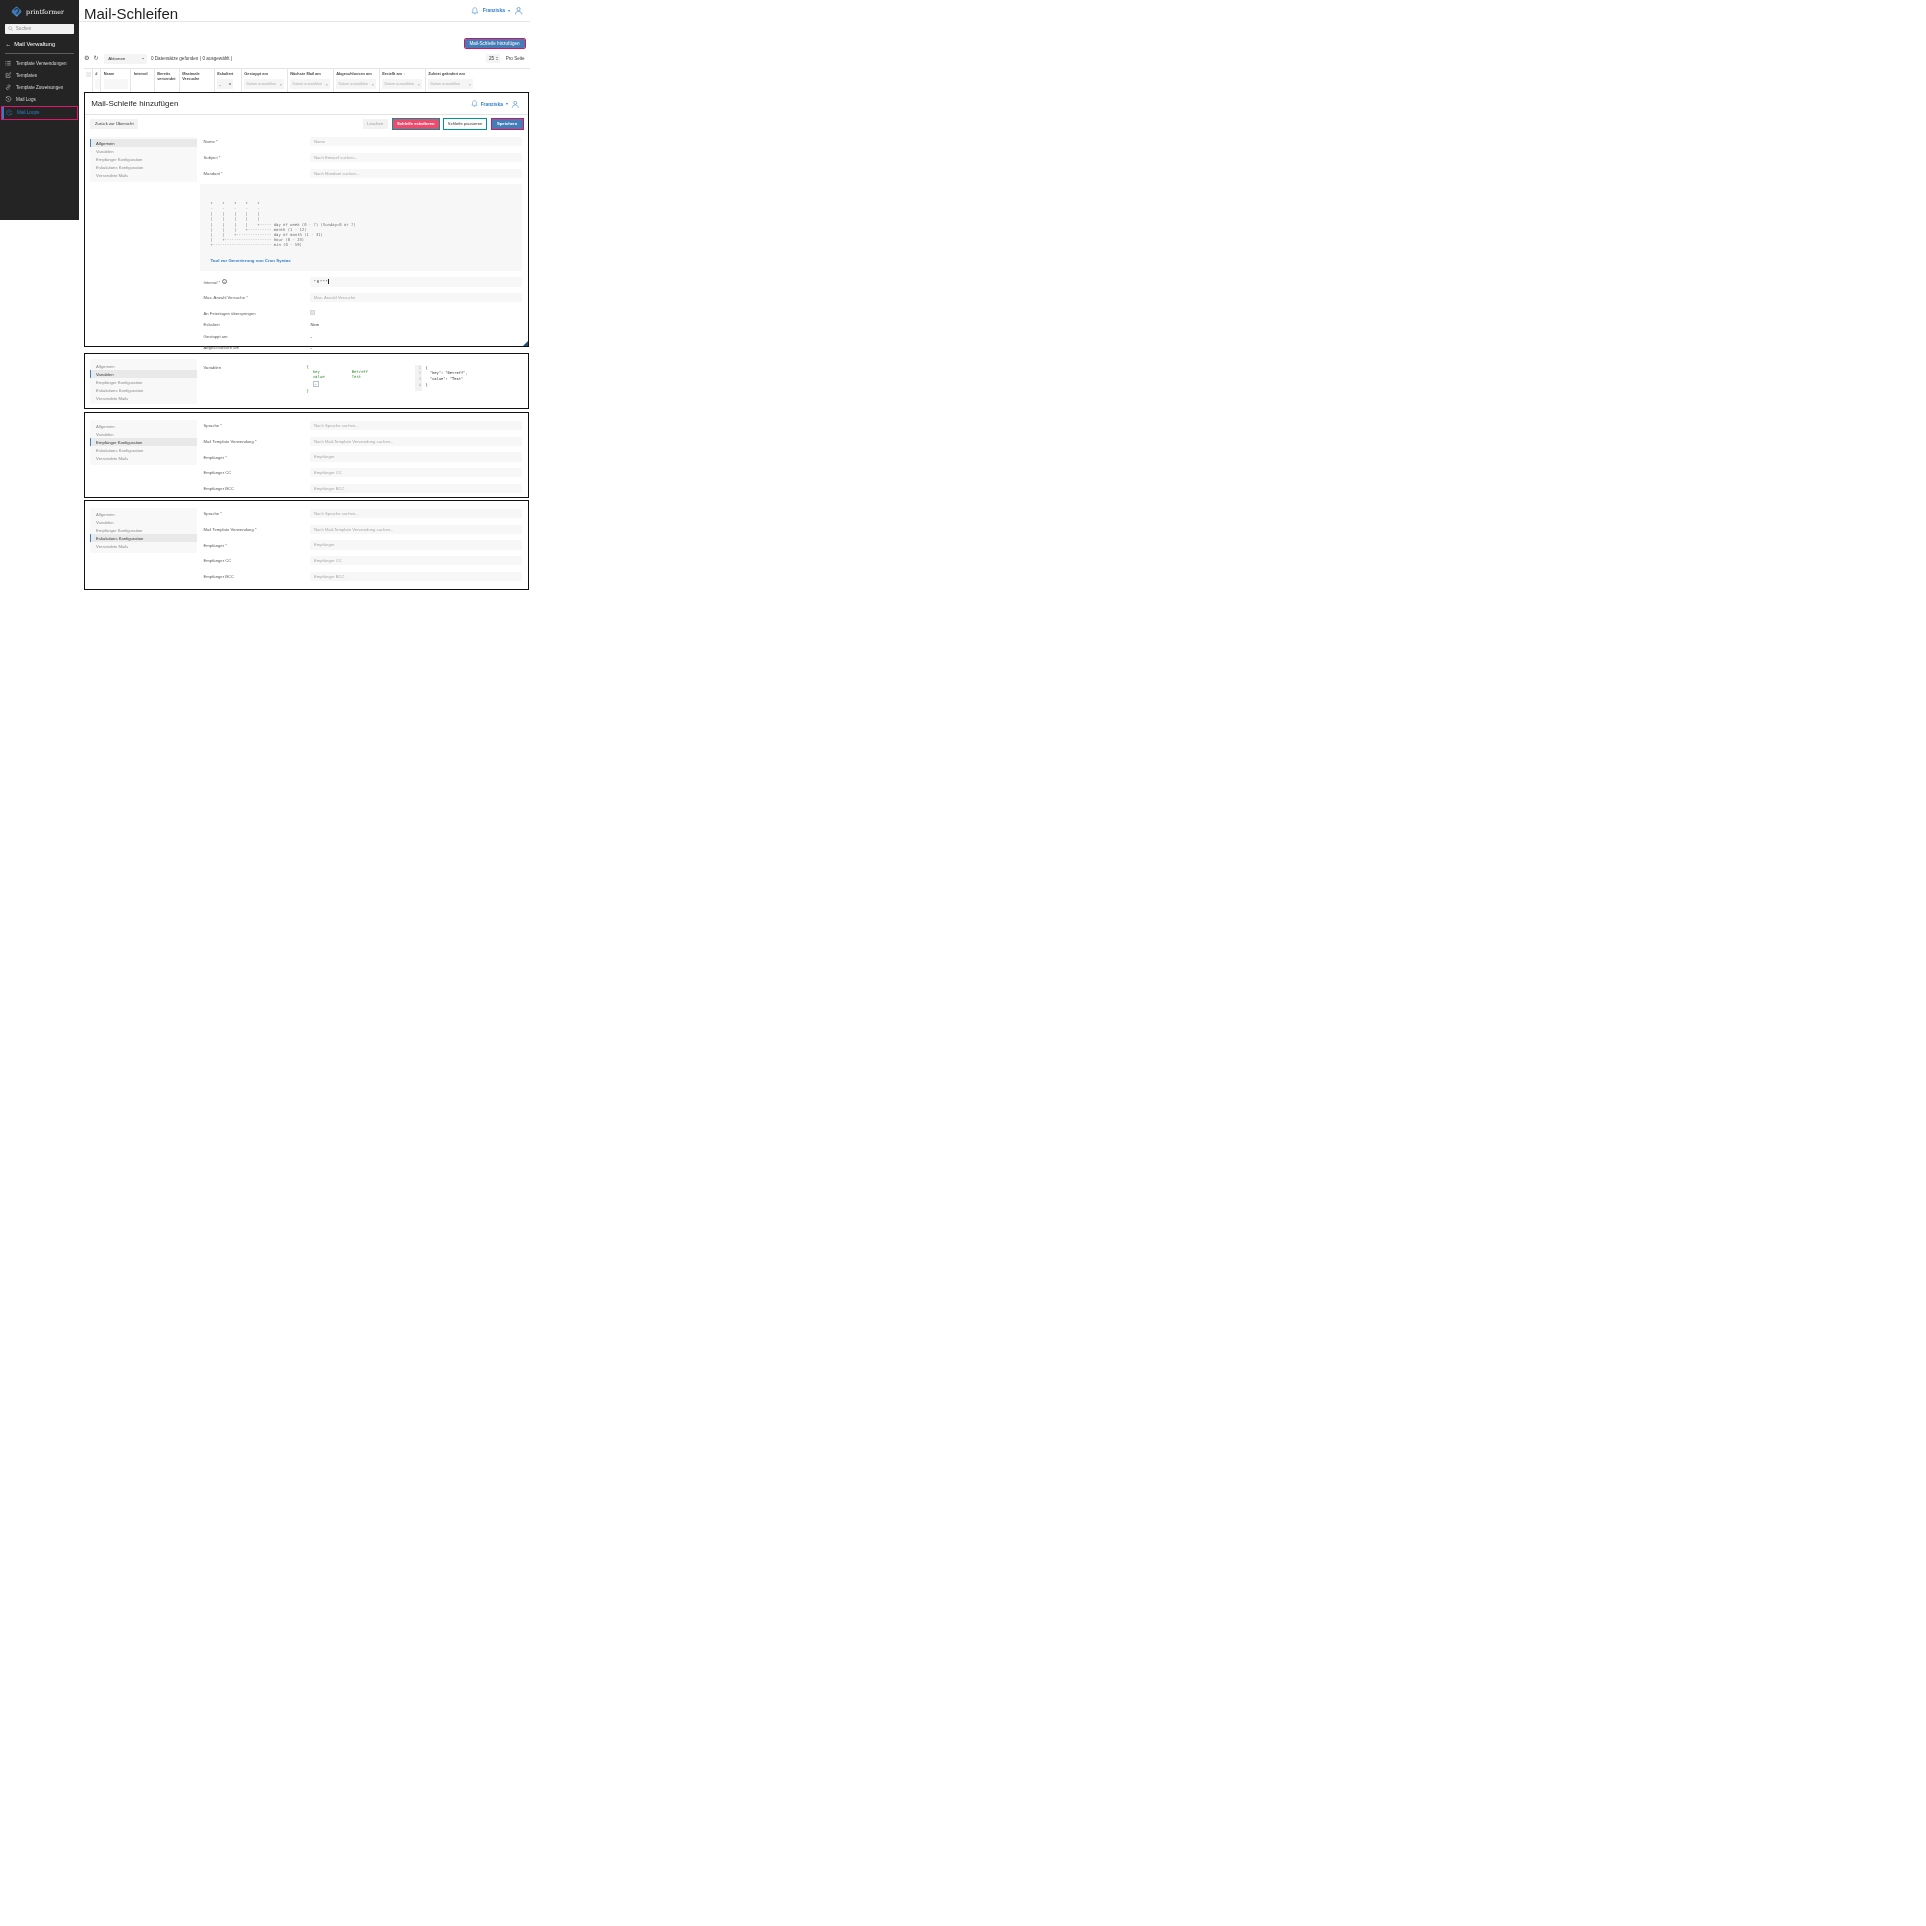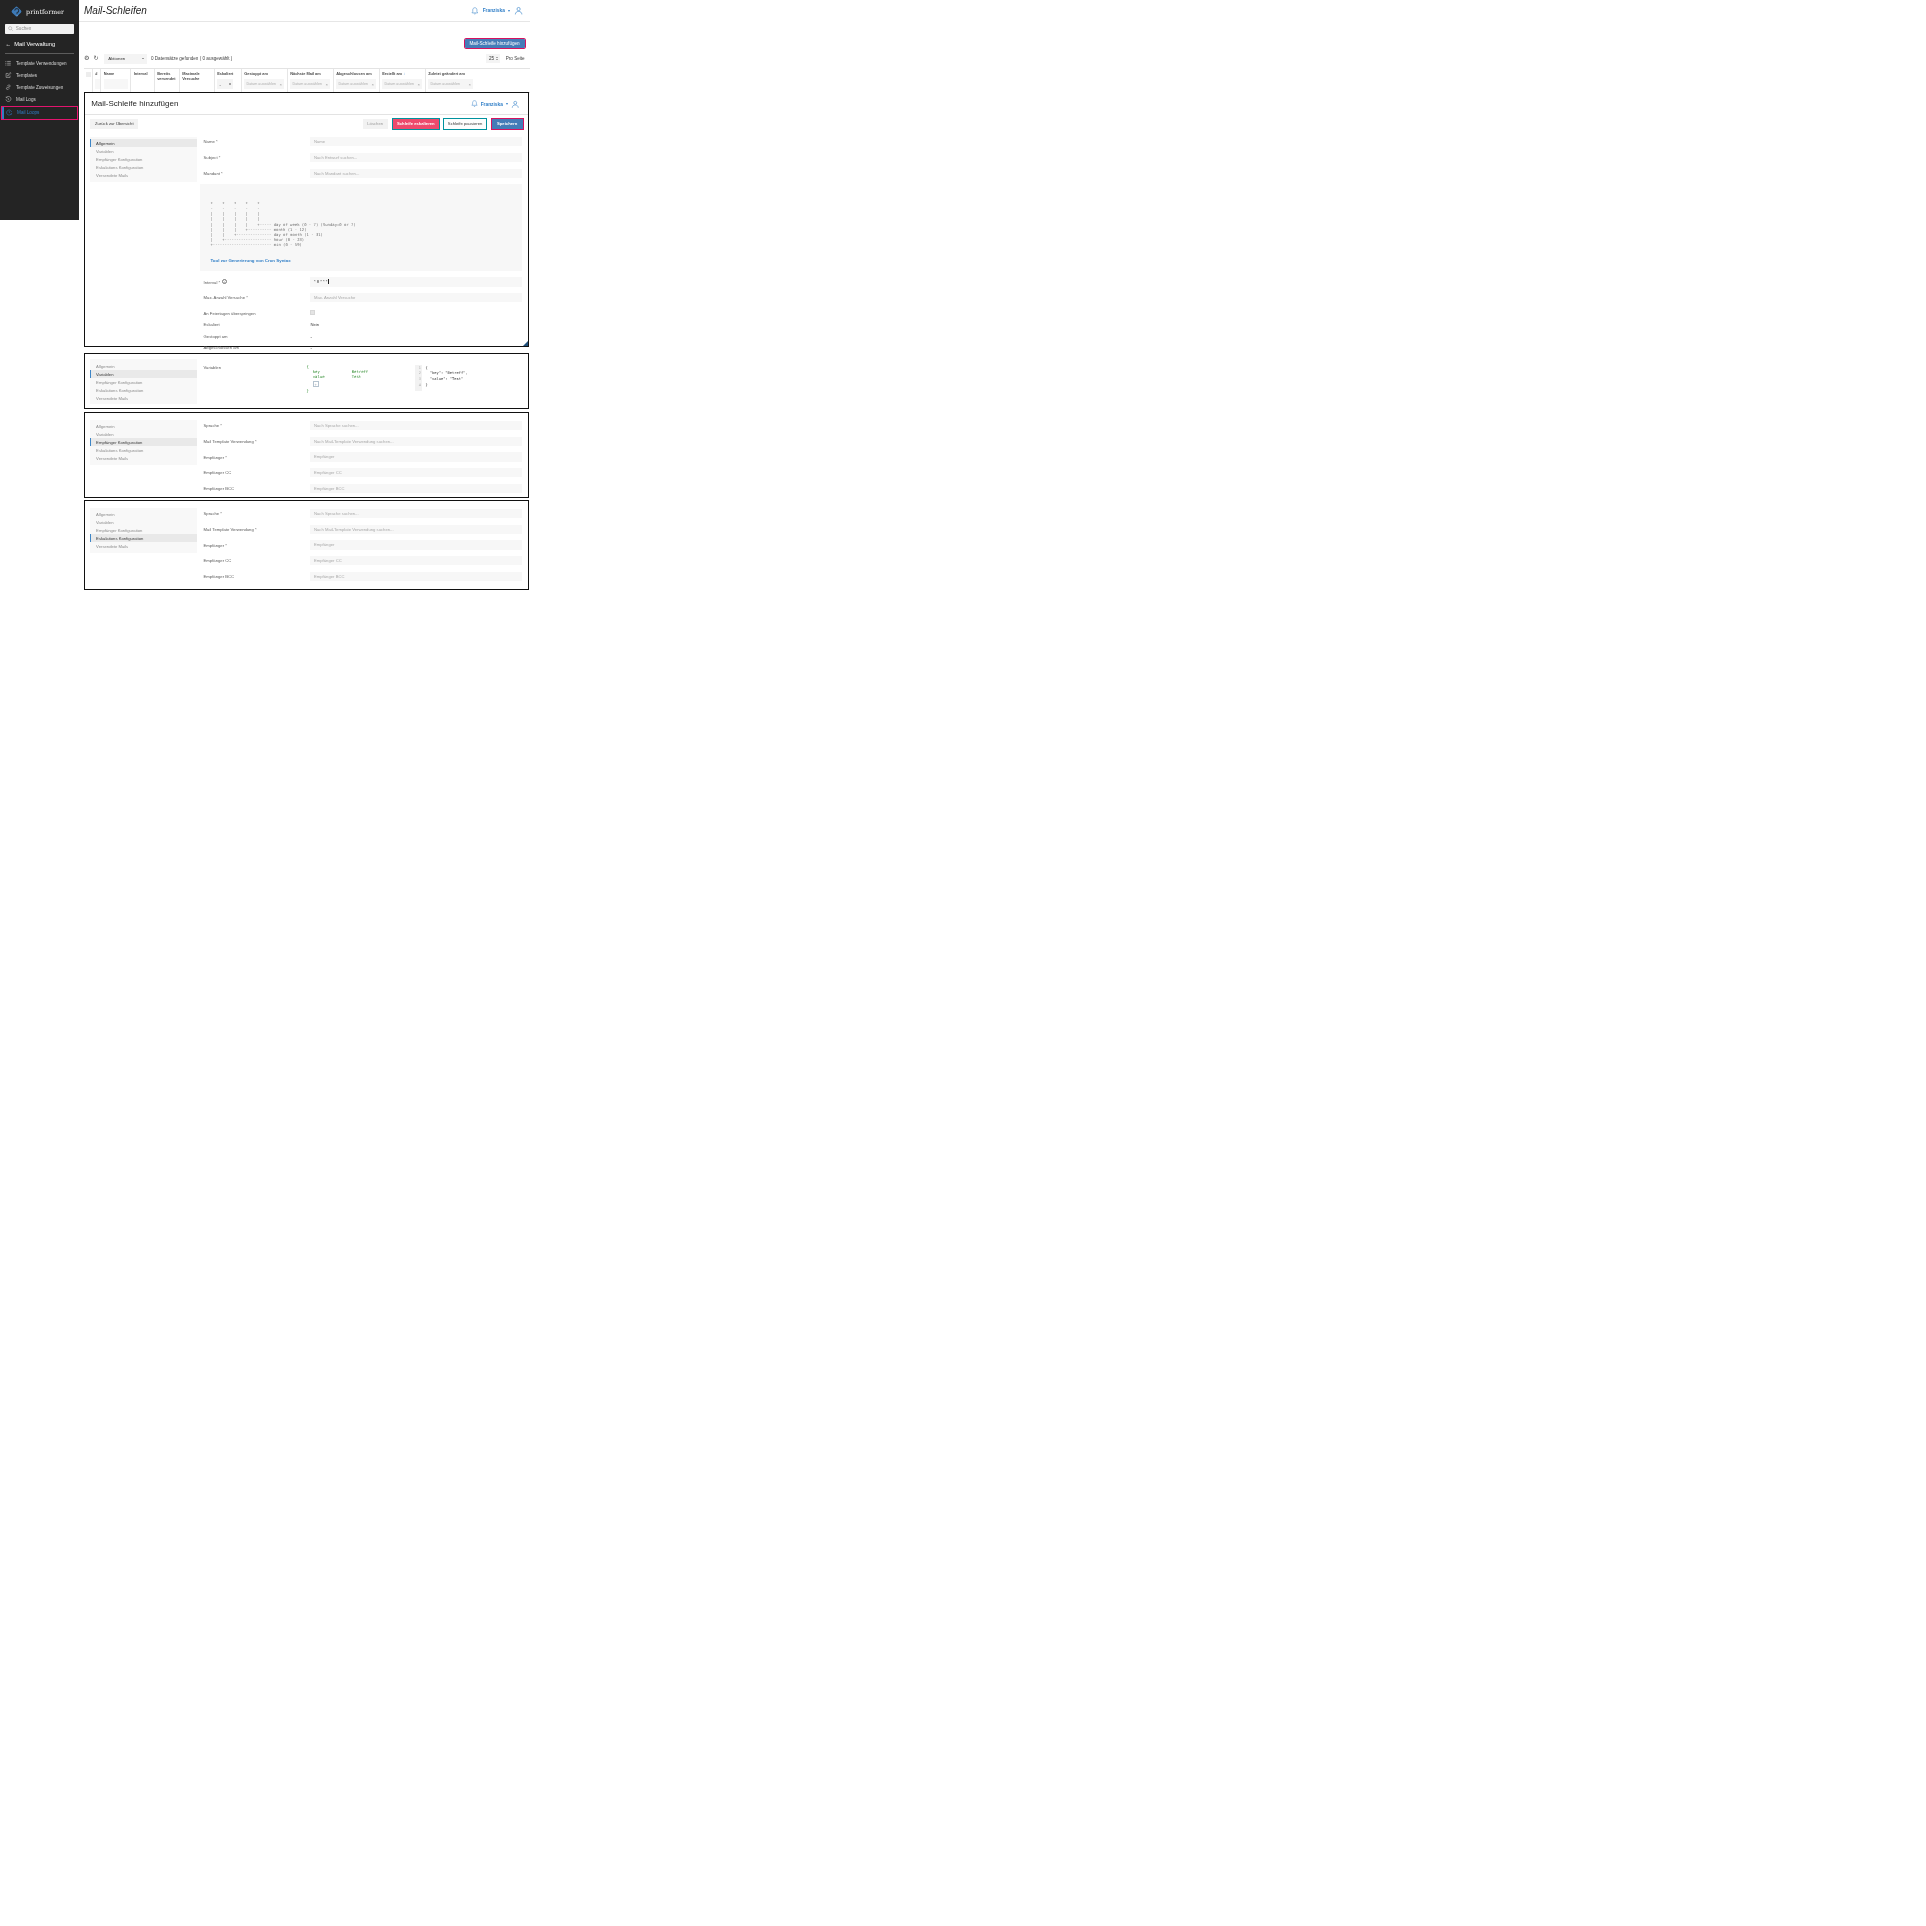--- a/index.html
+++ b/index.html
@@ -19,21 +19,21 @@
   .side-item .sicon { width:6.5px; height:6.5px; flex:0 0 6.5px; color:#d6d6d6; }
   .side-item.active { color:#2f7ec7; }
   .side-item.active .sicon { color:#2f7ec7; }
   .mailloops-wrap { border:1.2px solid #e3146e; margin:0.8px 0.8px 0 0.8px; position:relative; }
   .mailloops-wrap .side-item { padding-left:4.6px; }
   .active-bar { position:absolute; left:0; top:0; bottom:0; width:1.9px; background:#2f7ec7; }
 
   
   .main { position:absolute; left:79px; top:0; width:451px; }
   .pagehead { display:flex; align-items:flex-start; justify-content:space-between; padding:5.4px 7px 0 5px; height:21.6px; border-bottom:0.4px solid #e6e6e6; }
-  .page-title { font-size:10px; font-weight:500; color:#1e1e1e;font-style:italic; }
+  .page-title { font-size:15px; font-weight:500; color:#1e1e1e; }
   .userbox { display:flex; align-items:center; gap:3.5px; margin-top:0.8px; color:#2f7ec7; }
   .userbox .uname { font-size:4.8px; font-weight:600; }
   .caret-down { width:0; height:0; border-left:1.9px solid transparent; border-right:1.9px solid transparent; border-top:2.3px solid #2f7ec7; }
   .addrow { display:flex; justify-content:flex-end; padding:17px 5.4px 0 0; }
   .btn-add { background:#447cb8; color:#fff; font-size:4.6px; border:none; padding:2.3px 5px; border-radius:0.8px; outline:1.2px solid #d6135f; outline-offset:0.4px; }
   .controls { display:flex; align-items:center; gap:3.9px; padding:5.4px 5.4px 0 5px; }
   .icon-btn { color:#555; font-size:6.2px; line-height:1; background:none; border:none; }
   .sel-aktionen { width:43px; height:10px; background:#f4f4f4; display:flex; align-items:center; justify-content:space-between; padding:0 3.5px 0 4.2px; font-size:4.4px; color:#333; margin-left:1.5px; }
   .sel-caret { width:0;height:0;border-left:1.5px solid transparent;border-right:1.5px solid transparent;border-top:1.9px solid #444; }
   .results { font-size:4.6px; color:#444; }

